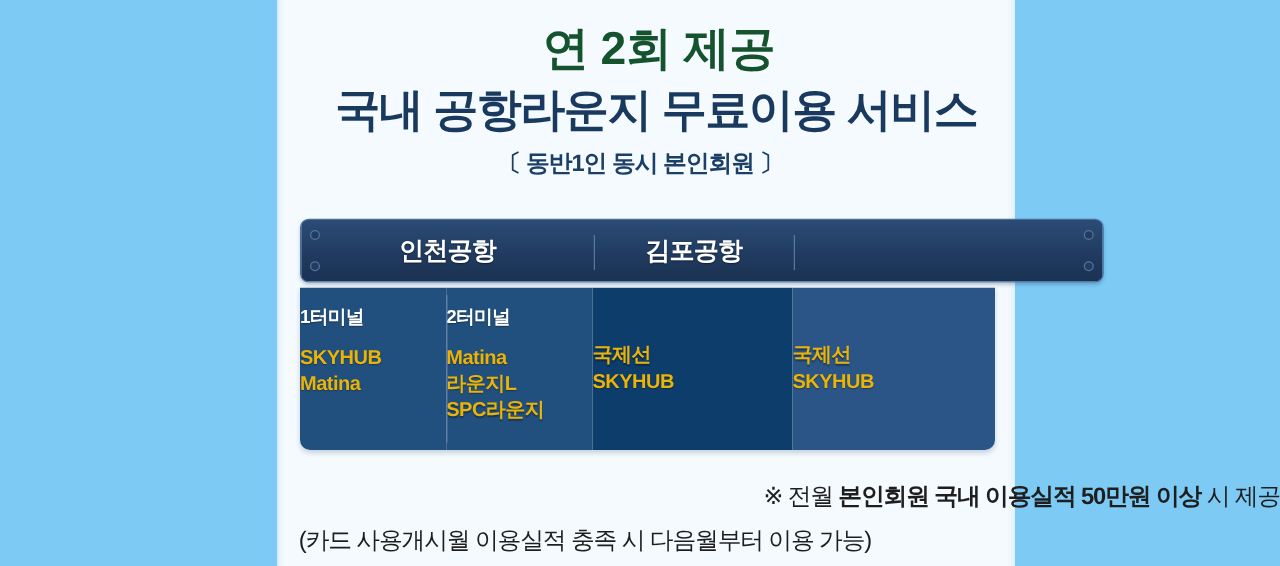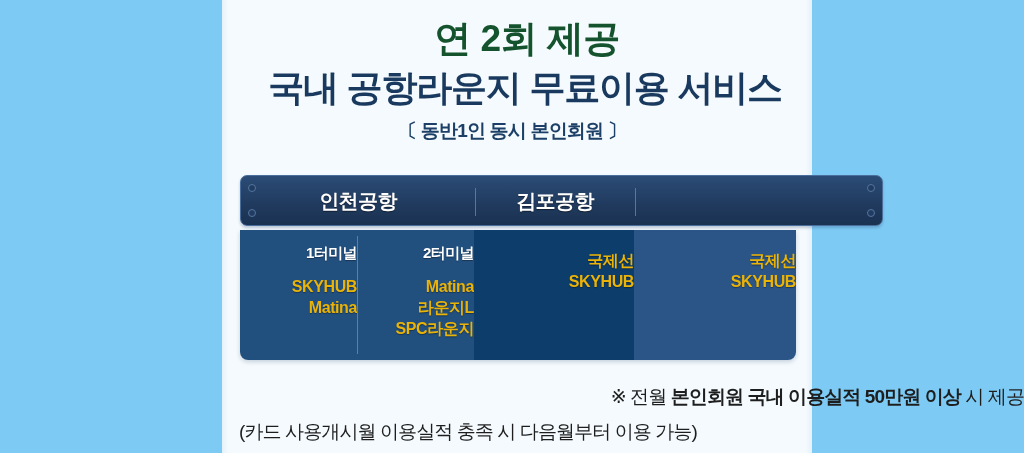--- a/index.html
+++ b/index.html
@@ -143,21 +143,21 @@
     width: 556px;
     height: 130px;
     border-radius: 0 0 8px 8px;
     overflow: hidden;
     box-shadow: 0 2px 4px rgba(40,70,110,0.22);
   }
   .td {
     position: absolute;
     top: 0;
     height: 130px;
-    text-align: right;
+    text-align: left;
   }
   #td-t1 { left: 0;    width: 117px; background: #22507e; }
   #td-t2 { left: 117px; width: 117px; background: #22507e; }
   #td-gimpo  { left: 234px; width: 160px; background: #0d3d6b; }
   #td-gimhae { left: 394px; width: 162px; background: #2a5586; }
 
   .td-sublabel {
     margin-top: 14px;
     font-size: 15px;
     font-weight: bold;
@@ -168,21 +168,21 @@
   .td-val {
     margin-top: 13px;
     font-size: 16px;
     font-weight: bold;
     line-height: 1.32;
     letter-spacing: -0.4px;
     color: #eab308;
     text-shadow: 0 1px 1px rgba(0,0,0,0.35);
   }
   .td-val.center-block {
-    margin-top: 20px;
+    margin-top: 44px;
   }
   #tb-subdiv {
     position: absolute;
     left: 117px; top: 6px;
     width: 1px; height: 118px;
     background: #6f90b4;
     opacity: .75;
   }
 
   

